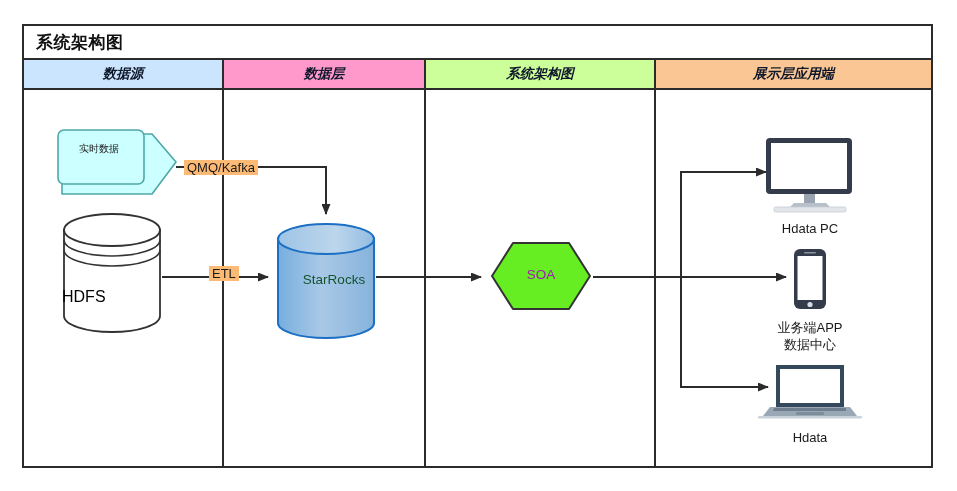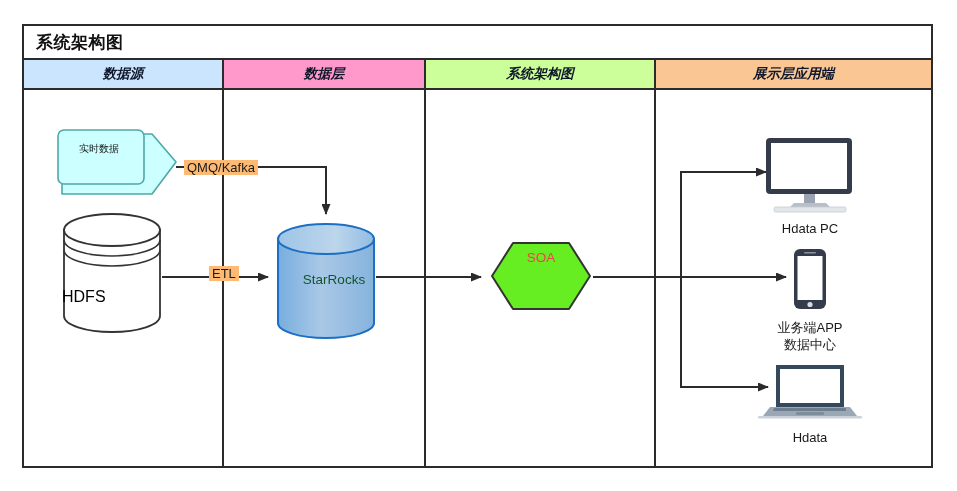--- a/index.html
+++ b/index.html
@@ -154,25 +154,25 @@
   #node-soa {
     position: absolute;
     left: 489px;
     top: 240px;
     width: 104px;
     height: 72px;
   }
   #node-soa .label {
     position: absolute;
     left: 0;
-    top: 10px;
+    top: 27px;
     width: 104px;
     text-align: center;
     font-size: 13.5px;
-    color: #ef4444;
+    color: #a21caf;
   }
 
   
   .device-node {
     position: absolute;
     text-align: center;
   }
   .device-node .device-label {
     font-size: 13px;
     color: #1a1a1a;

